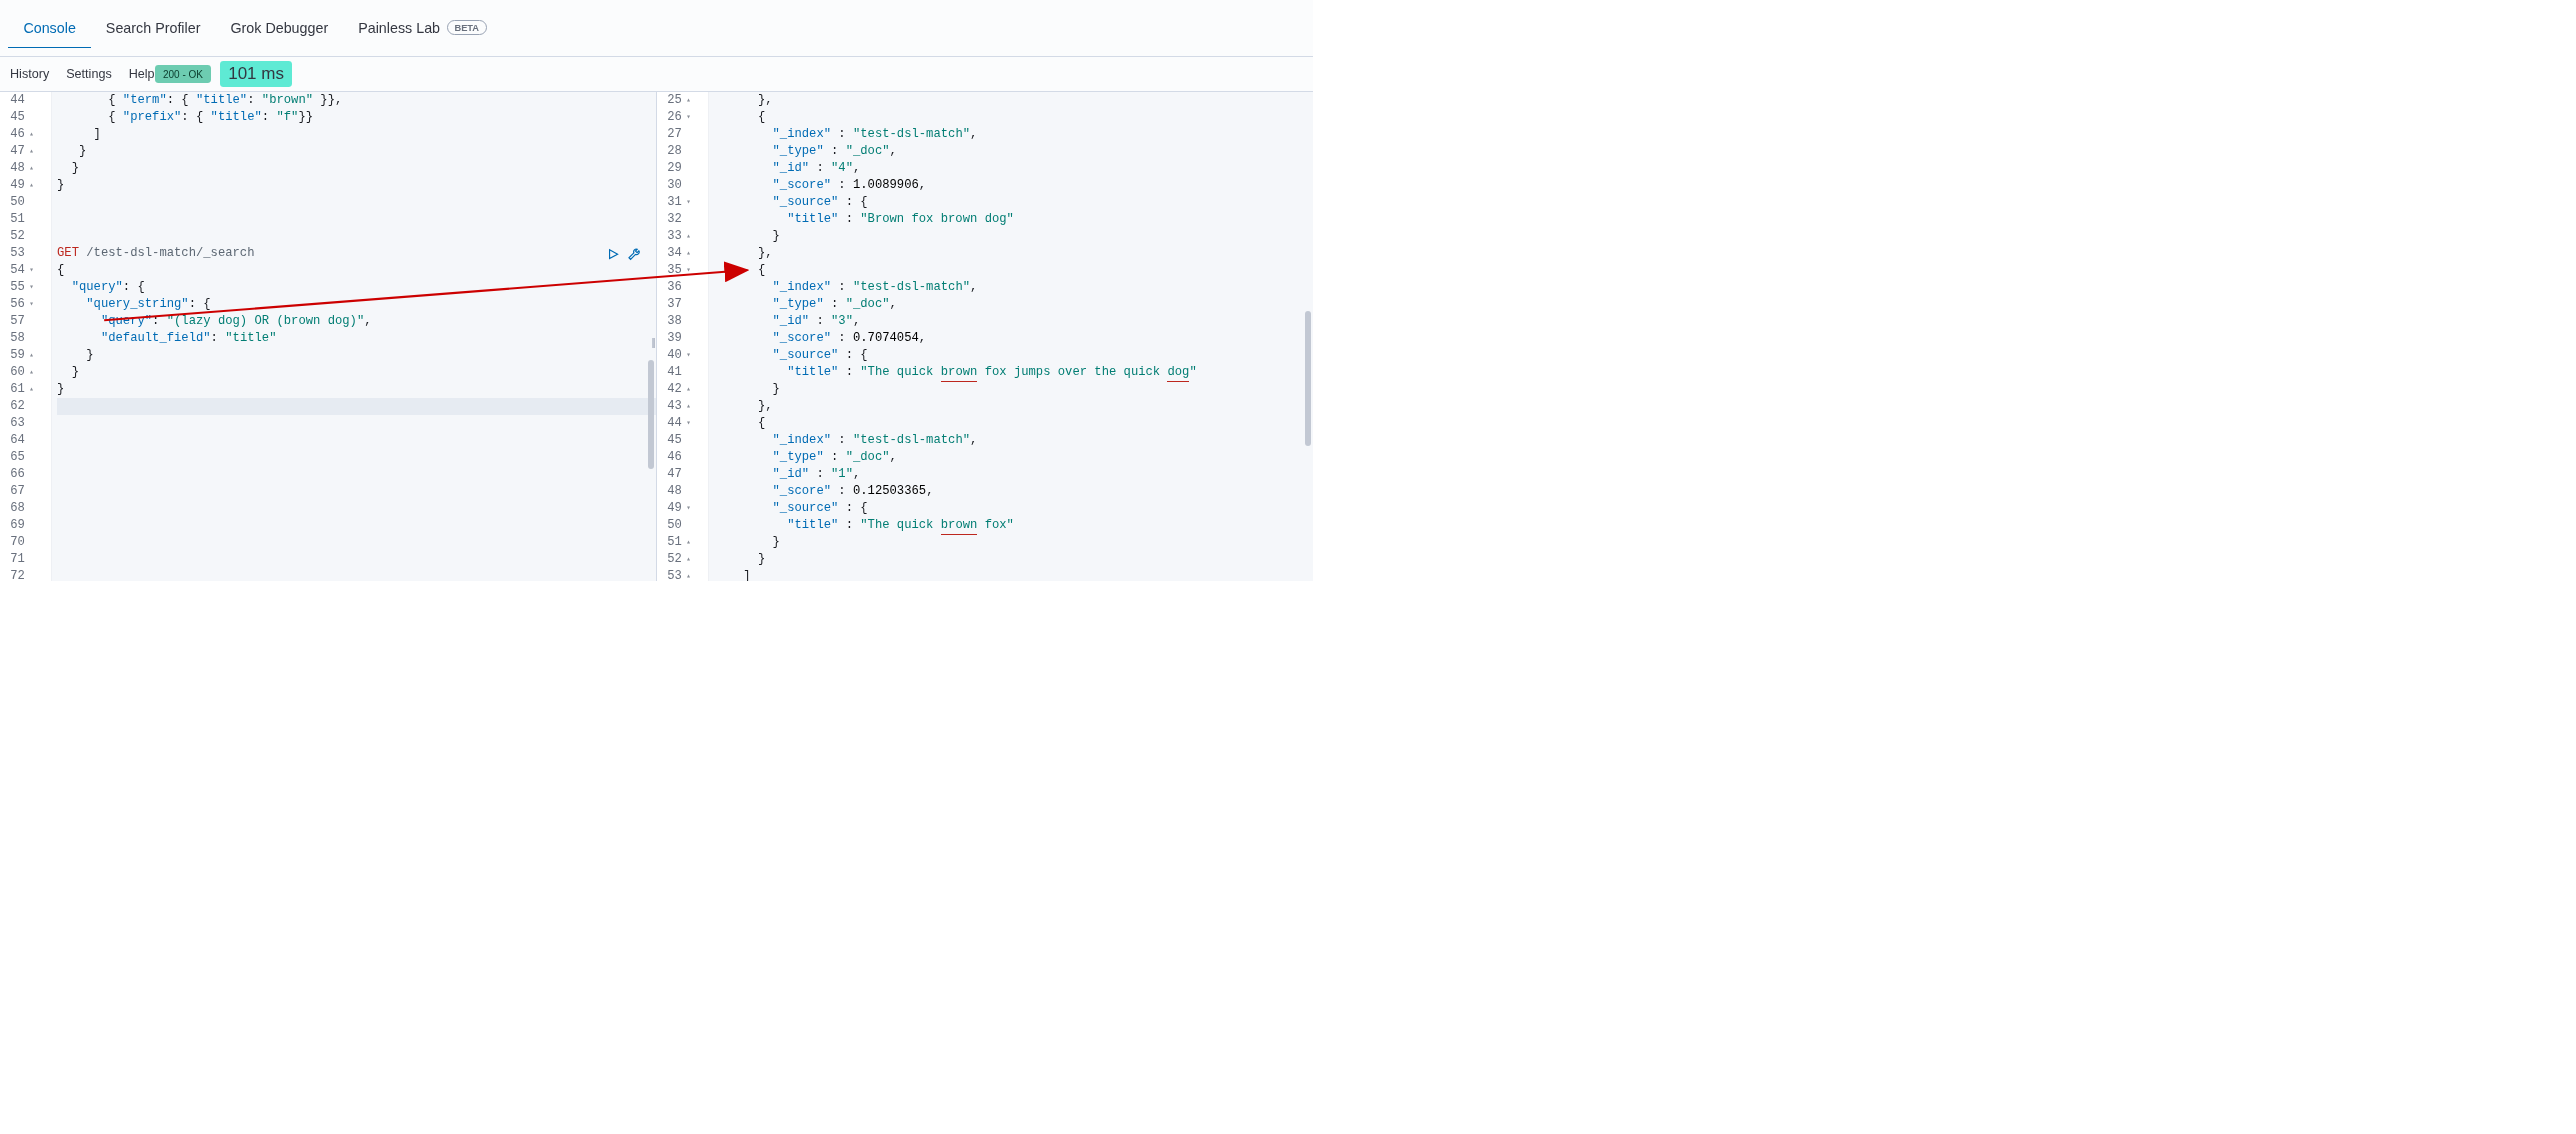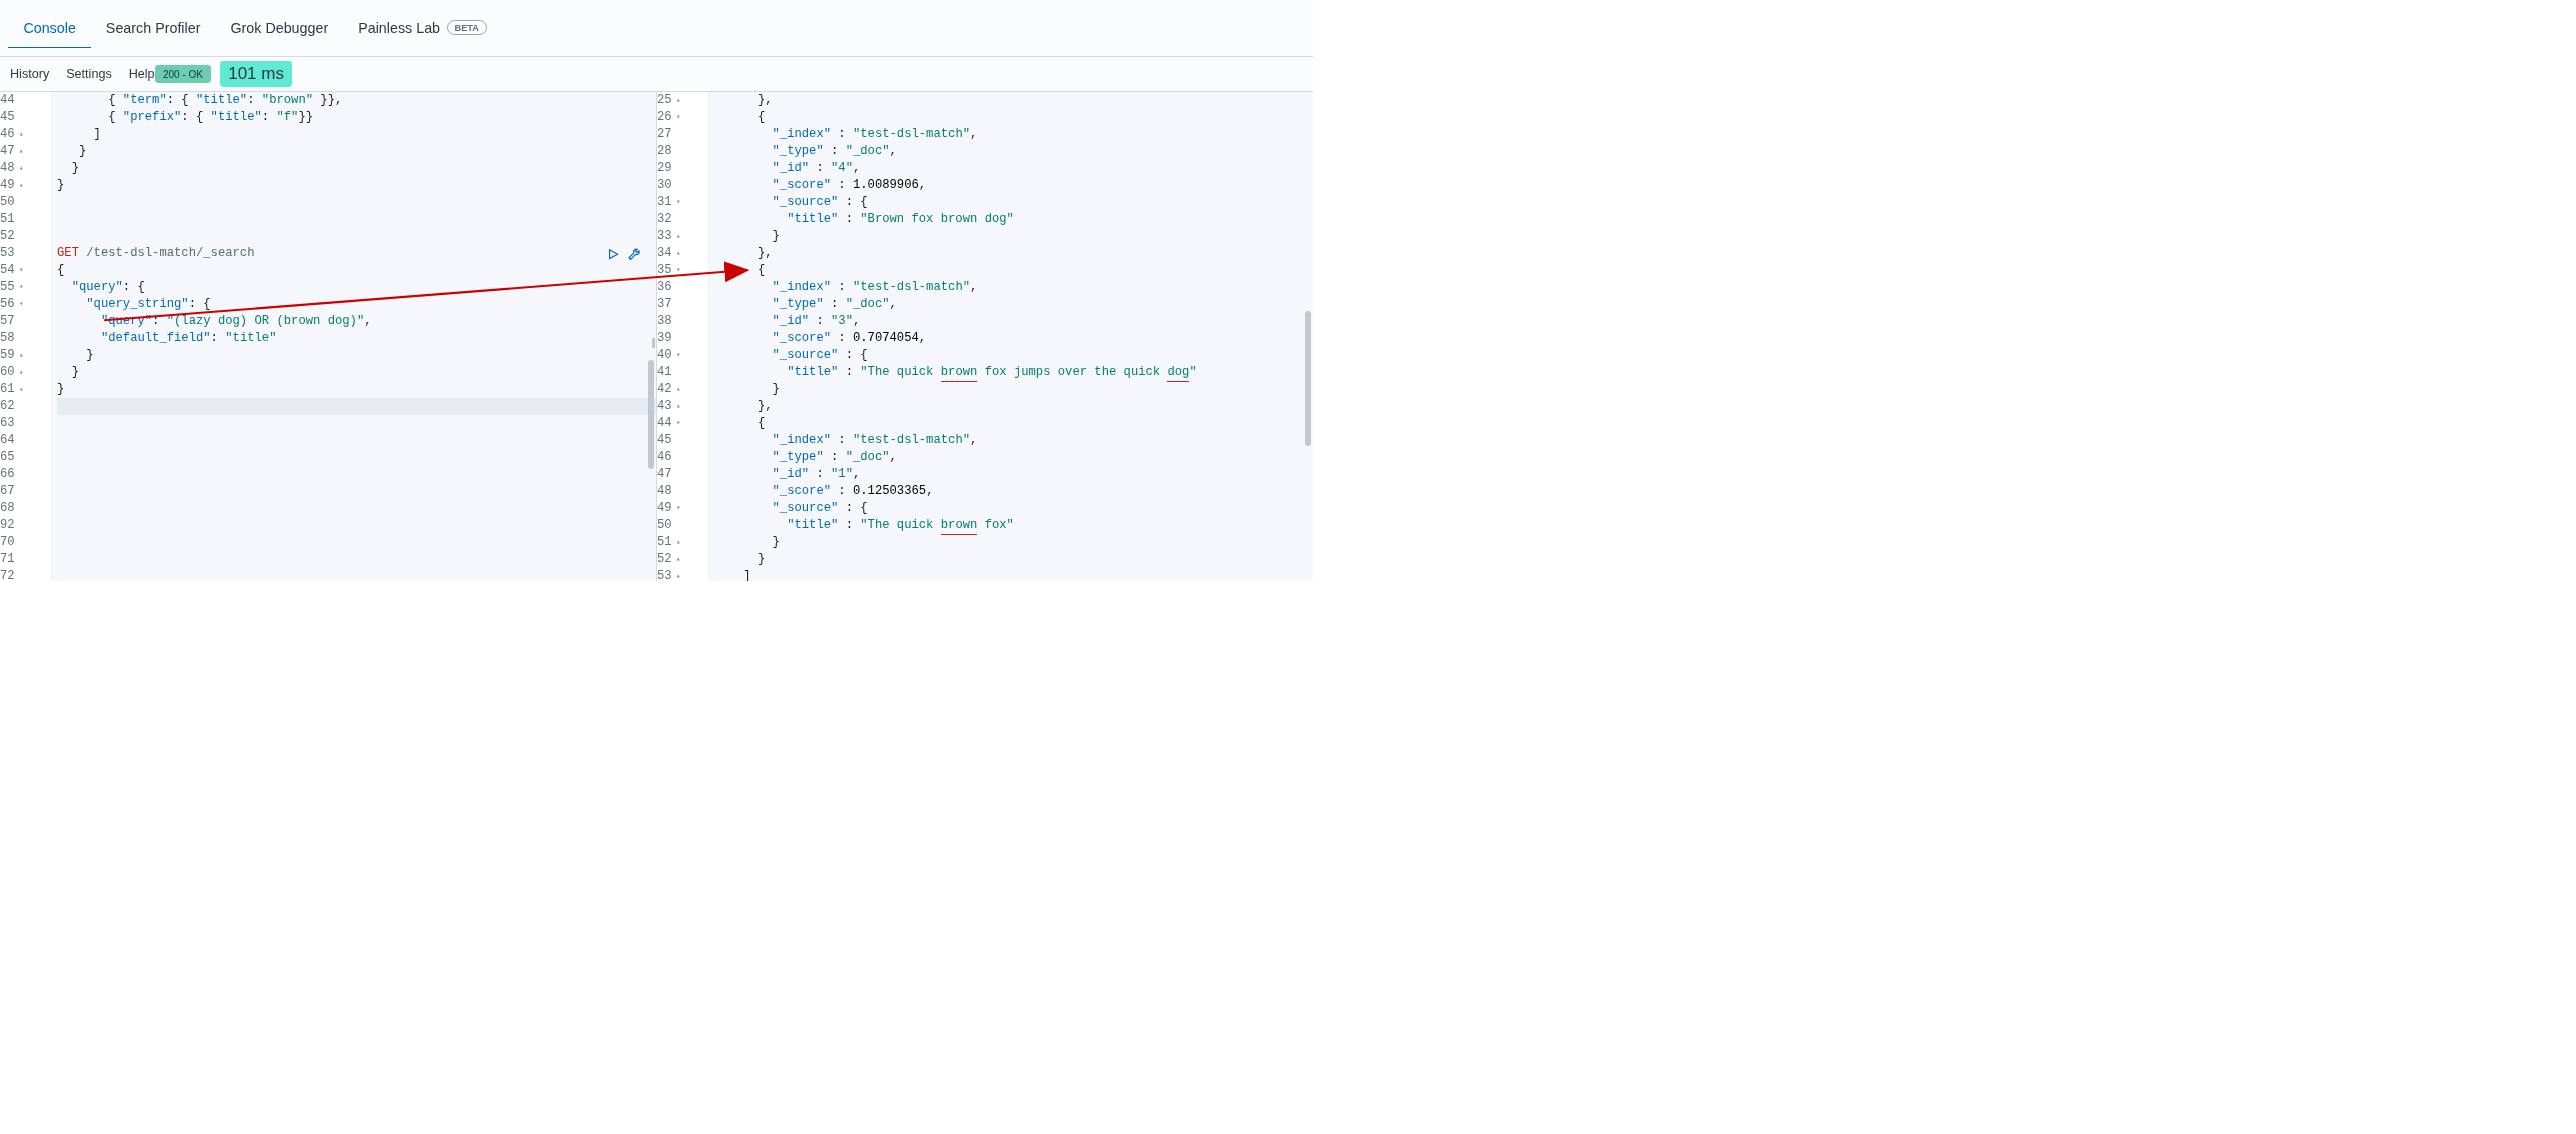--- a/index.html
+++ b/index.html
@@ -94,21 +94,21 @@
     padding-right: 3.4px;
     border-right: 0.8px solid #eef0f4;
   }
   .code {
     position: absolute;
     left: 52px; right: 0; top: 0; bottom: 0;
     background: #f5f7fa;
     padding-left: 5px;
     white-space: pre;
   }
-  .gline { height: 17px; display:flex; justify-content:flex-start; align-items:center; padding-right:1.7px; }
+  .gline { height: 17px; display:flex; justify-content:center; align-items:center; padding-right:1.7px; }
   .fold { font-size: 7.6px; color:#8a8f98; margin-left:2.5px; width:8.4px; text-align:center; }
   .cline { height: 17px; display:flex; align-items:center; }
   .cline.hl { background: #e6ebf2; }
   .k-method { color: #bd271e; font-weight: 500; }
   .k-path { color: #5c6773; }
   .k-punc { color: #1a1c21; }
   .k-key { color: #006bb4; }
   .k-str { color: #017d73; }
   .k-num { color: #000000; }
   .underline-red { border-bottom: 1.7px solid #bd271e; padding-bottom: 0px; }
@@ -273,21 +273,21 @@
         </div>
         <div class="gline">
           <span>67</span>
           <span class="fold"></span>
         </div>
         <div class="gline">
           <span>68</span>
           <span class="fold"></span>
         </div>
         <div class="gline">
-          <span>92</span>
+          <span>69</span>
           <span class="fold"></span>
         </div>
         <div class="gline">
           <span>70</span>
           <span class="fold"></span>
         </div>
         <div class="gline">
           <span>71</span>
           <span class="fold"></span>
         </div>

